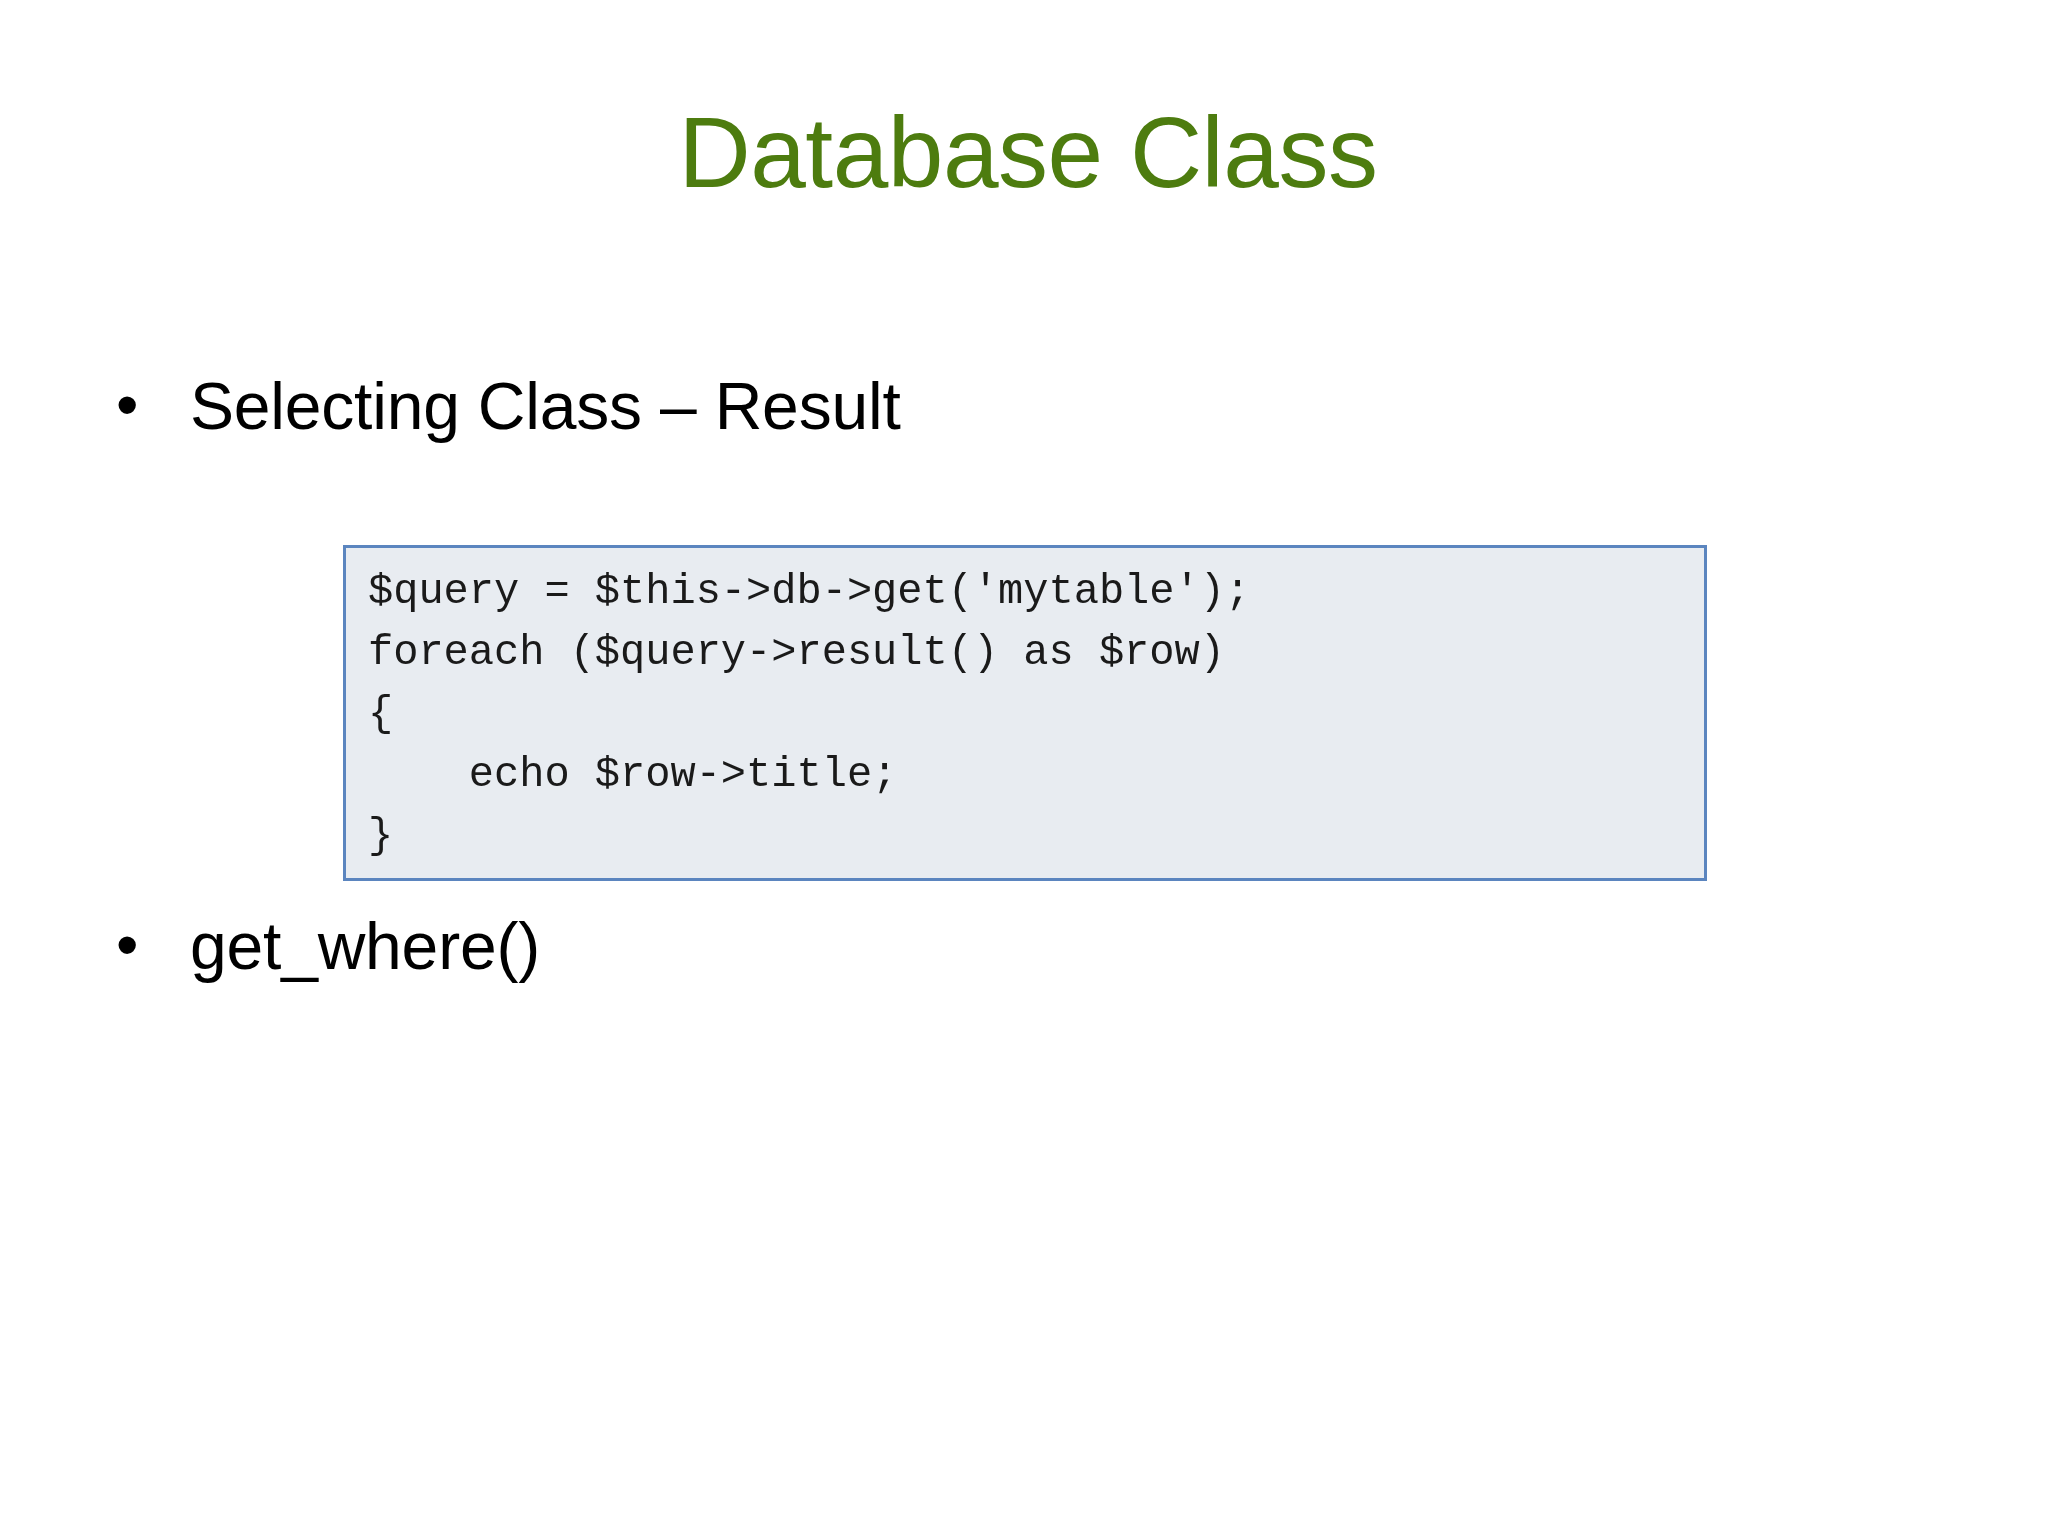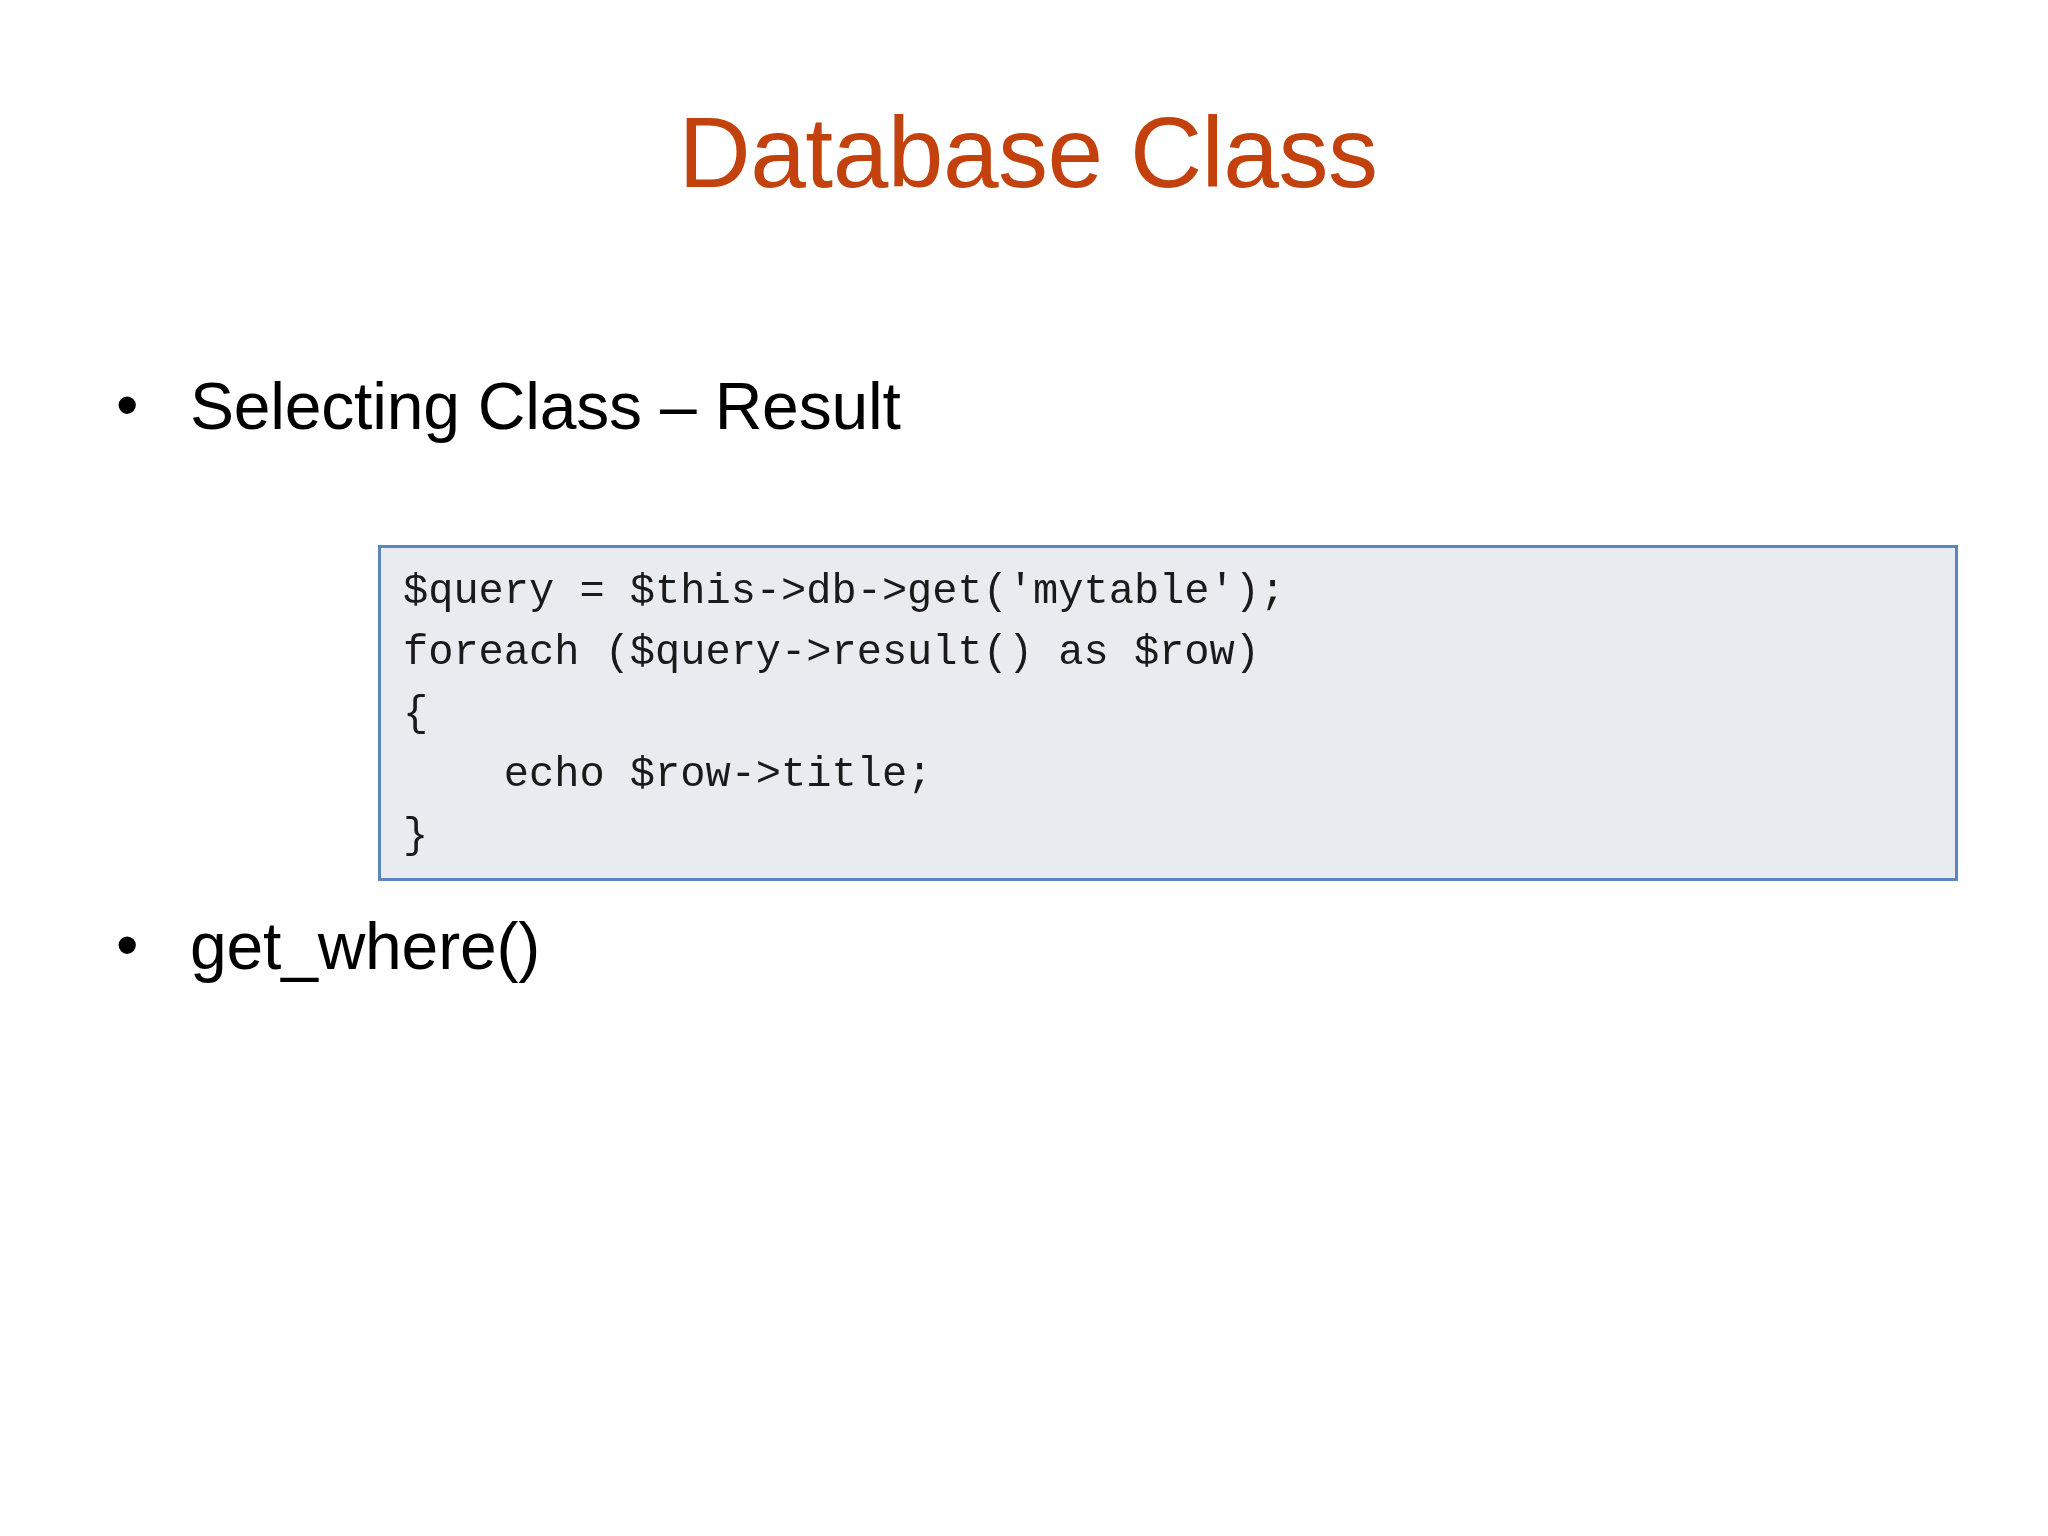--- a/index.html
+++ b/index.html
@@ -27,21 +27,21 @@
     position: absolute;
     left: 0;
     right: 0;
     top: 96px;
     text-align: center;
     font-family: "Liberation Sans", sans-serif;
     font-size: 100px;
     line-height: 1.12;
     font-weight: 400;
     letter-spacing: -0.5px;
-    color: #c2410c;
+    color: #4d7c0f;
     white-space: pre;
     padding-left: 8px;
   }
 
   
   .bullet-row {
     position: absolute;
     display: flex;
     align-items: flex-start;
     left: 112px;
@@ -69,26 +69,25 @@
     font-weight: 400;
     color: #000000;
     white-space: pre;
     letter-spacing: -0.2px;
   }
 
   
   .code-block {
     position: absolute;
     left: 343px;
-    width: 1580px;
+    width: 1364px;
     box-sizing: border-box;
     background: #e8ecf1;
     border: 3px solid #5b85bf;
     padding: 14px 20px 16px 22px;
-    margin-left: 35px;
   }
   .code-block.cb1 { top: 545px; height: 336px; }
   .code-block.cb2 { top: 1083px; height: 143px; }
 
   .code-text {
     margin: 0;
     font-family: "Liberation Mono", "DejaVu Sans Mono", monospace;
     font-size: 42px;
     line-height: 61px;
     color: #1a1a1a;

